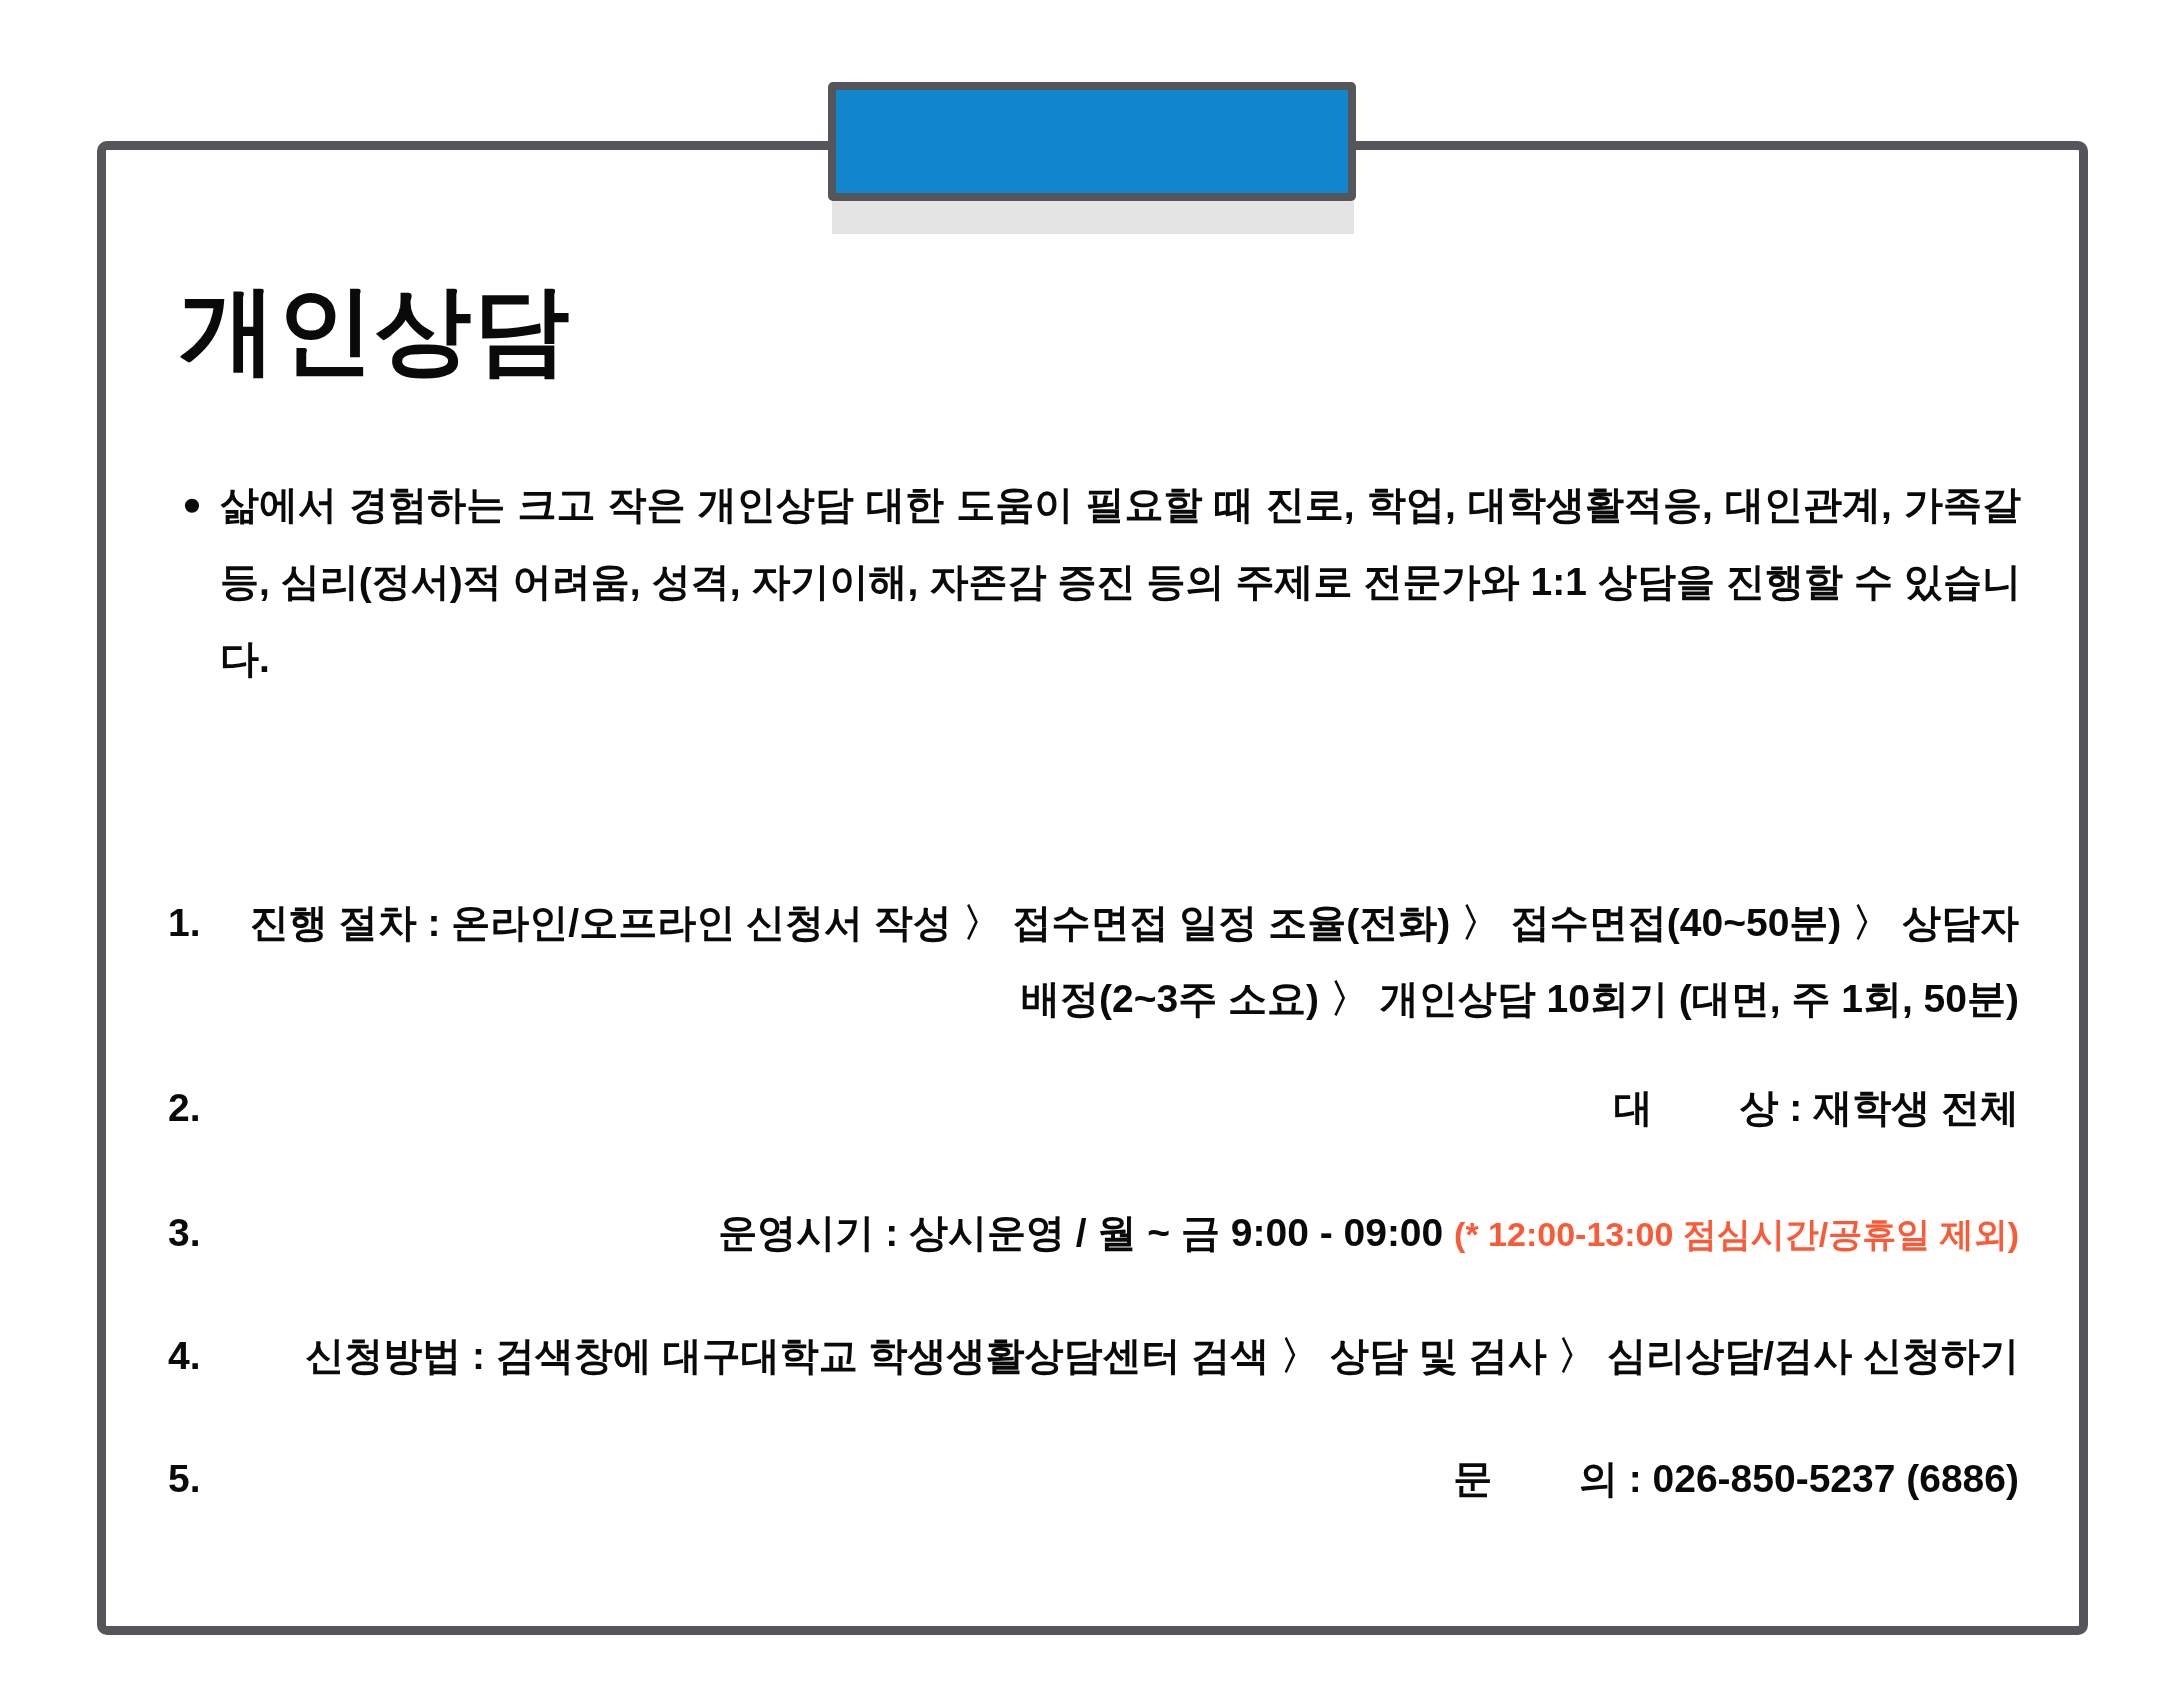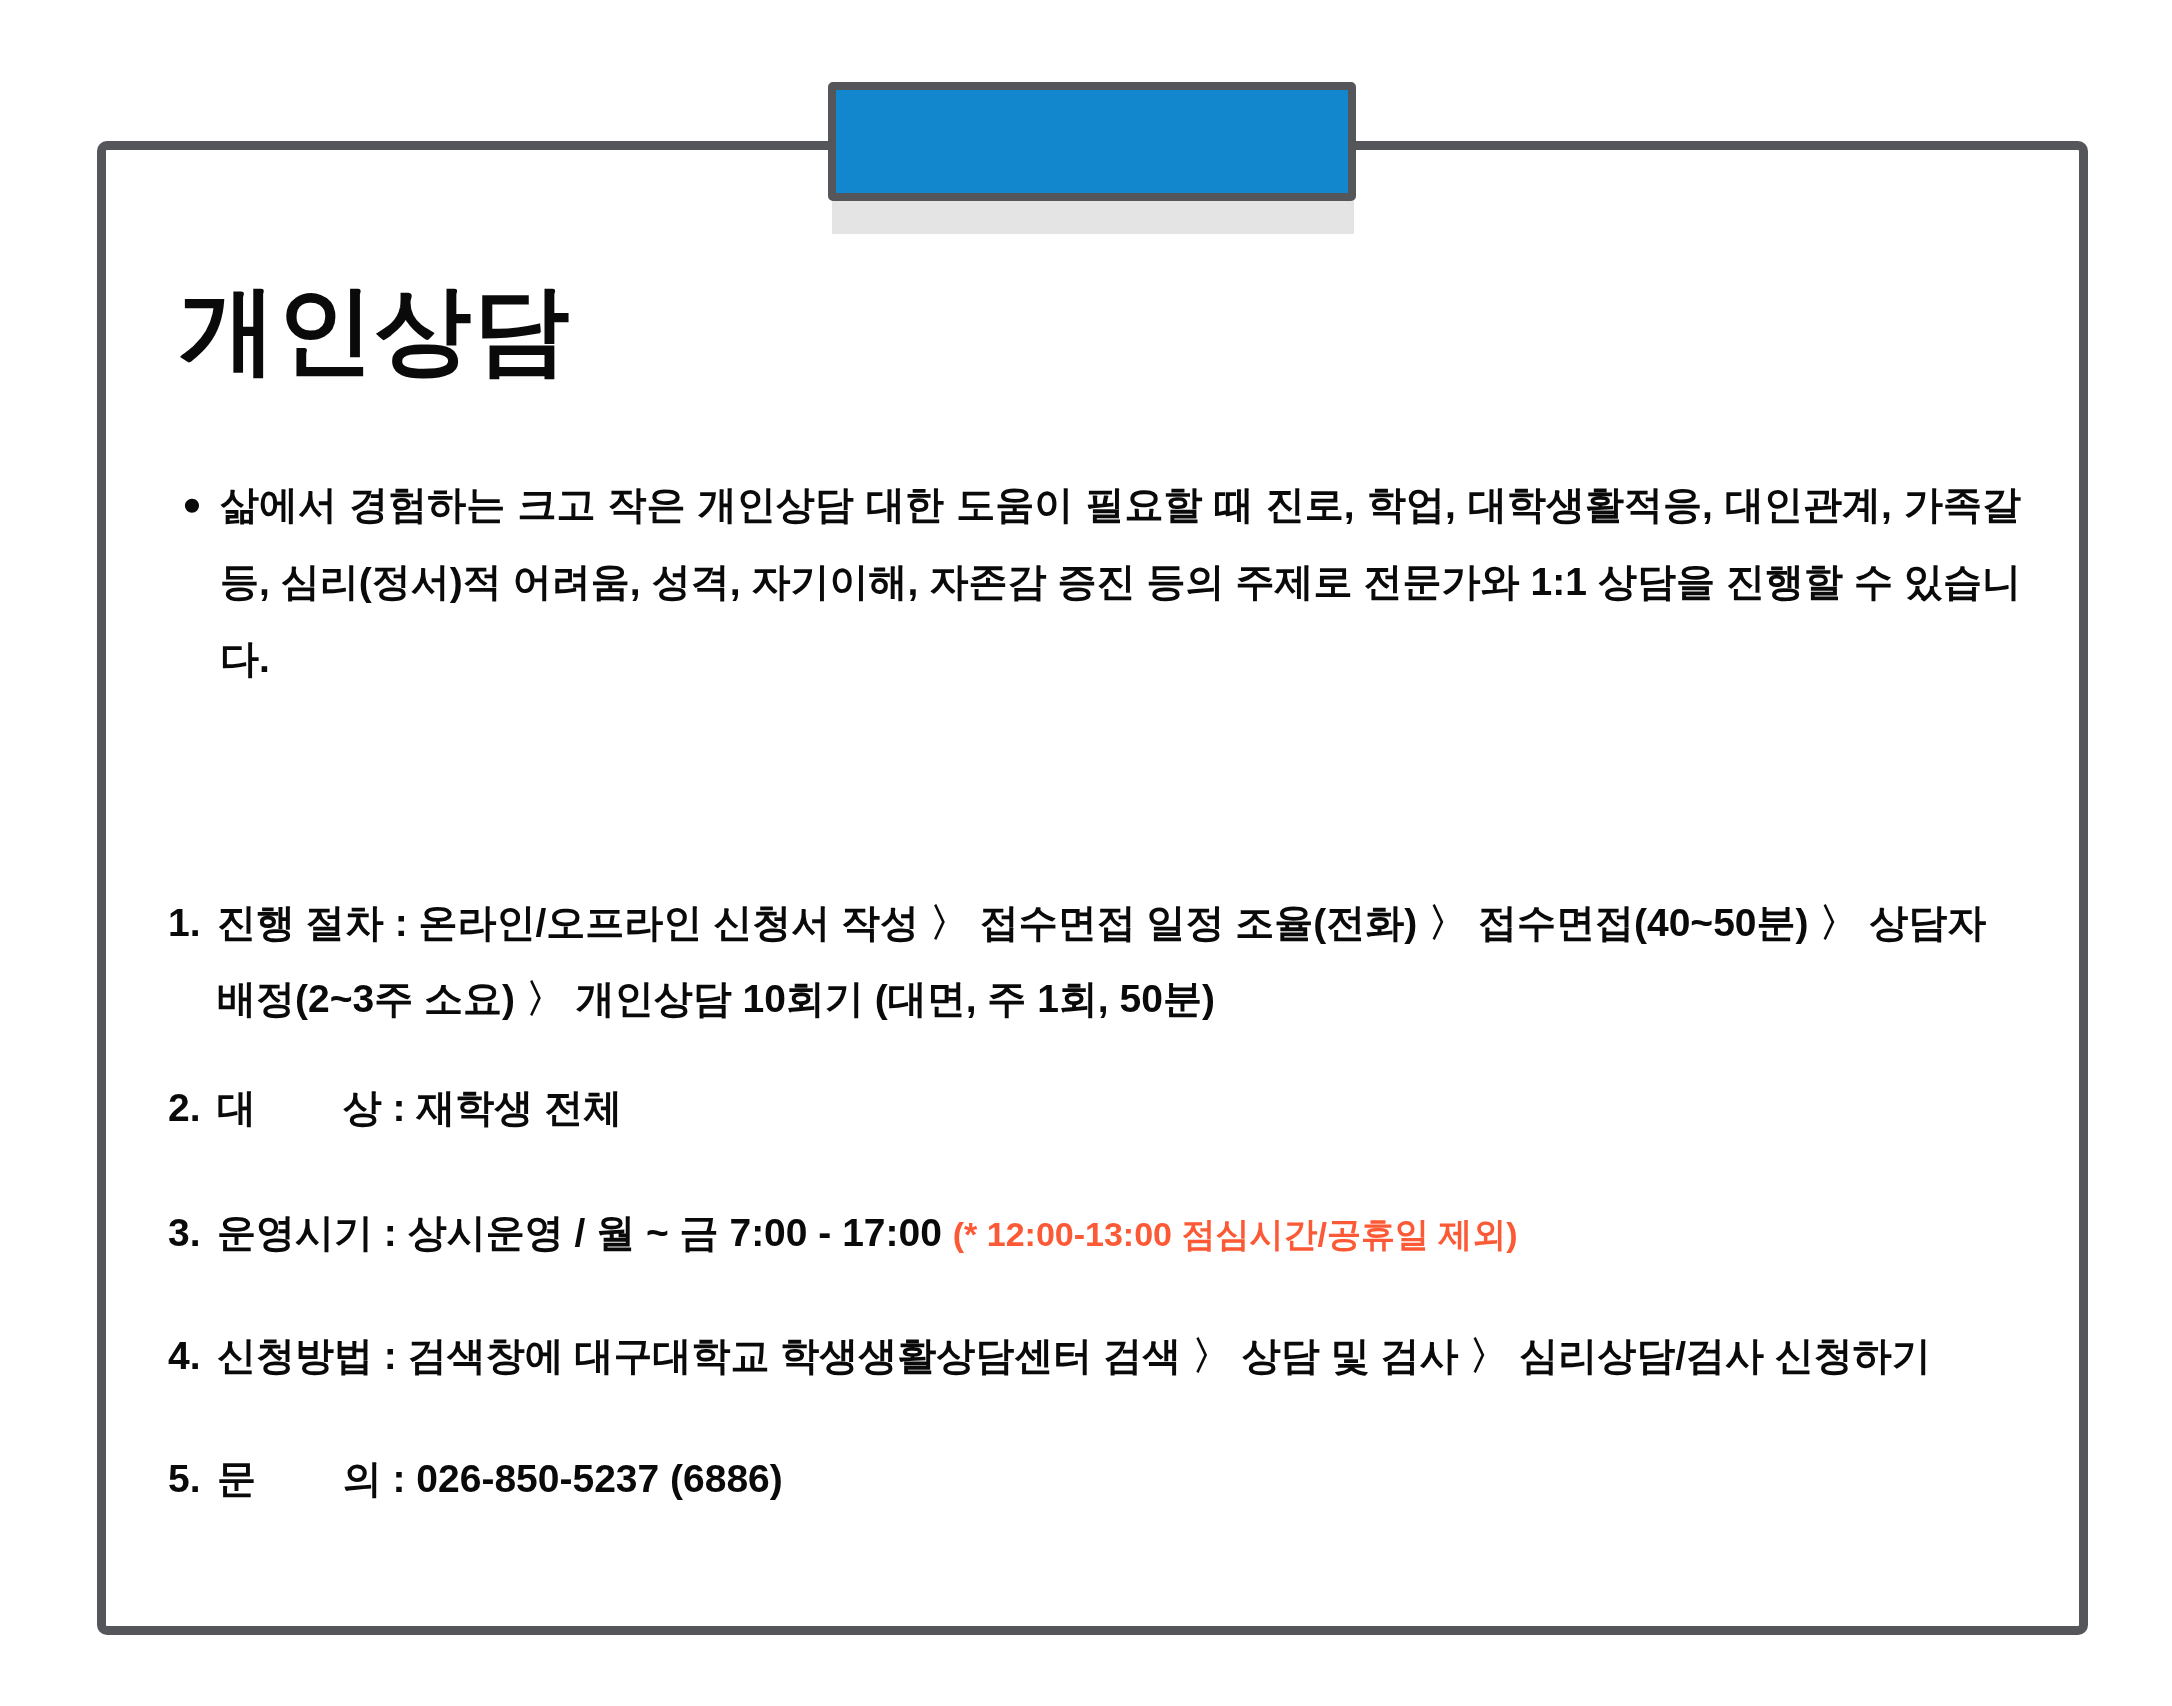--- a/index.html
+++ b/index.html
@@ -96,20 +96,21 @@
     font-weight: 700;
     color: #0A0A0A;
     line-height: 1.95;
   }
   .item-no {
     flex: 0 0 49px;
   }
   .item-text {
     flex: 1;
     white-space: pre-wrap;
+    text-align: right;
   }
   .note {
     color: #FC5A36;
     font-size: 34px;
     font-weight: 700;
     margin-top: 20px;
   }
   .it1 { top: 885px; }
   .it2 { top: 1070px; }
   .it3 { top: 1195px; }
@@ -140,21 +141,21 @@
       <span class="item-text"><span>진행 절차 : 온라인/오프라인 신청서 작성 〉 접수면접 일정 조율(전화) 〉 접수면접(40~50분) 〉 상담자 배정(2~3주 소요) 〉 개인상담 10회기 (대면, 주 1회, 50분)</span><span class="note"></span></span>
     </div>
 
     <div class="list-item it2">
       <span class="item-no">2.</span>
       <span class="item-text"><span>대        상 : 재학생 전체</span><span class="note"></span></span>
     </div>
 
     <div class="list-item it3">
       <span class="item-no">3.</span>
-      <span class="item-text"><span>운영시기 : 상시운영 / 월 ~ 금 7:00 - 17:00 </span><span class="note">(* 12:00-13:00 점심시간/공휴일 제외)</span></span>
+      <span class="item-text"><span>운영시기 : 상시운영 / 월 ~ 금 9:00 - 09:00 </span><span class="note">(* 12:00-13:00 점심시간/공휴일 제외)</span></span>
     </div>
 
     <div class="list-item it4">
       <span class="item-no">4.</span>
       <span class="item-text"><span>신청방법 : 검색창에 대구대학교 학생생활상담센터 검색 〉 상담 및 검사 〉 심리상담/검사 신청하기</span><span class="note"></span></span>
     </div>
 
     <div class="list-item it5">
       <span class="item-no">5.</span>
       <span class="item-text"><span>문        의 : 026-850-5237 (6886)</span><span class="note"></span></span>

